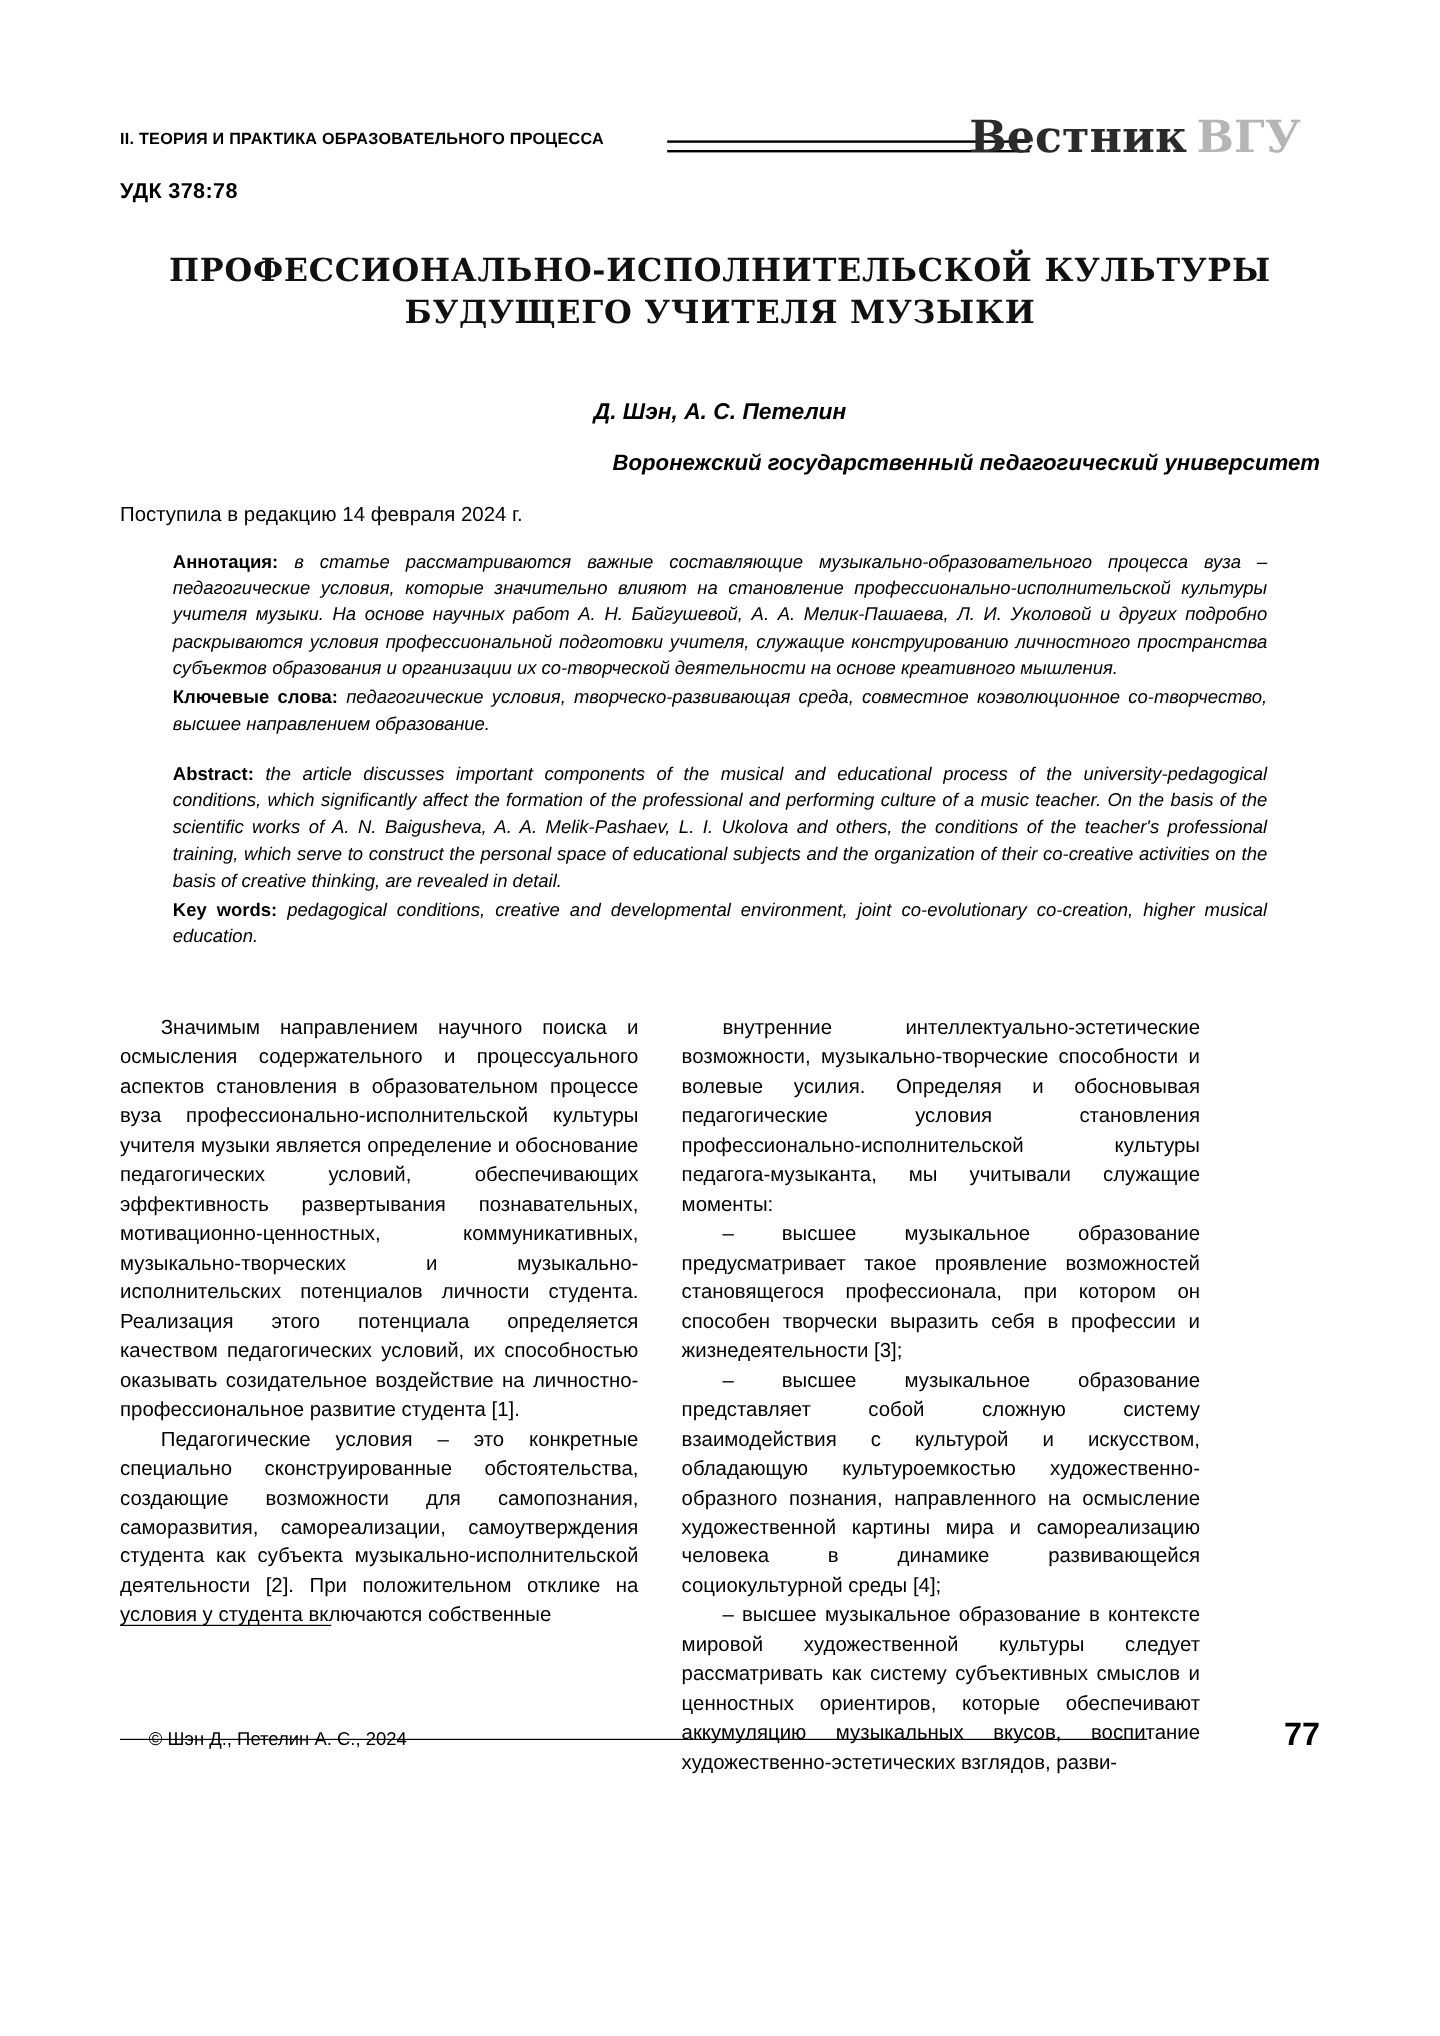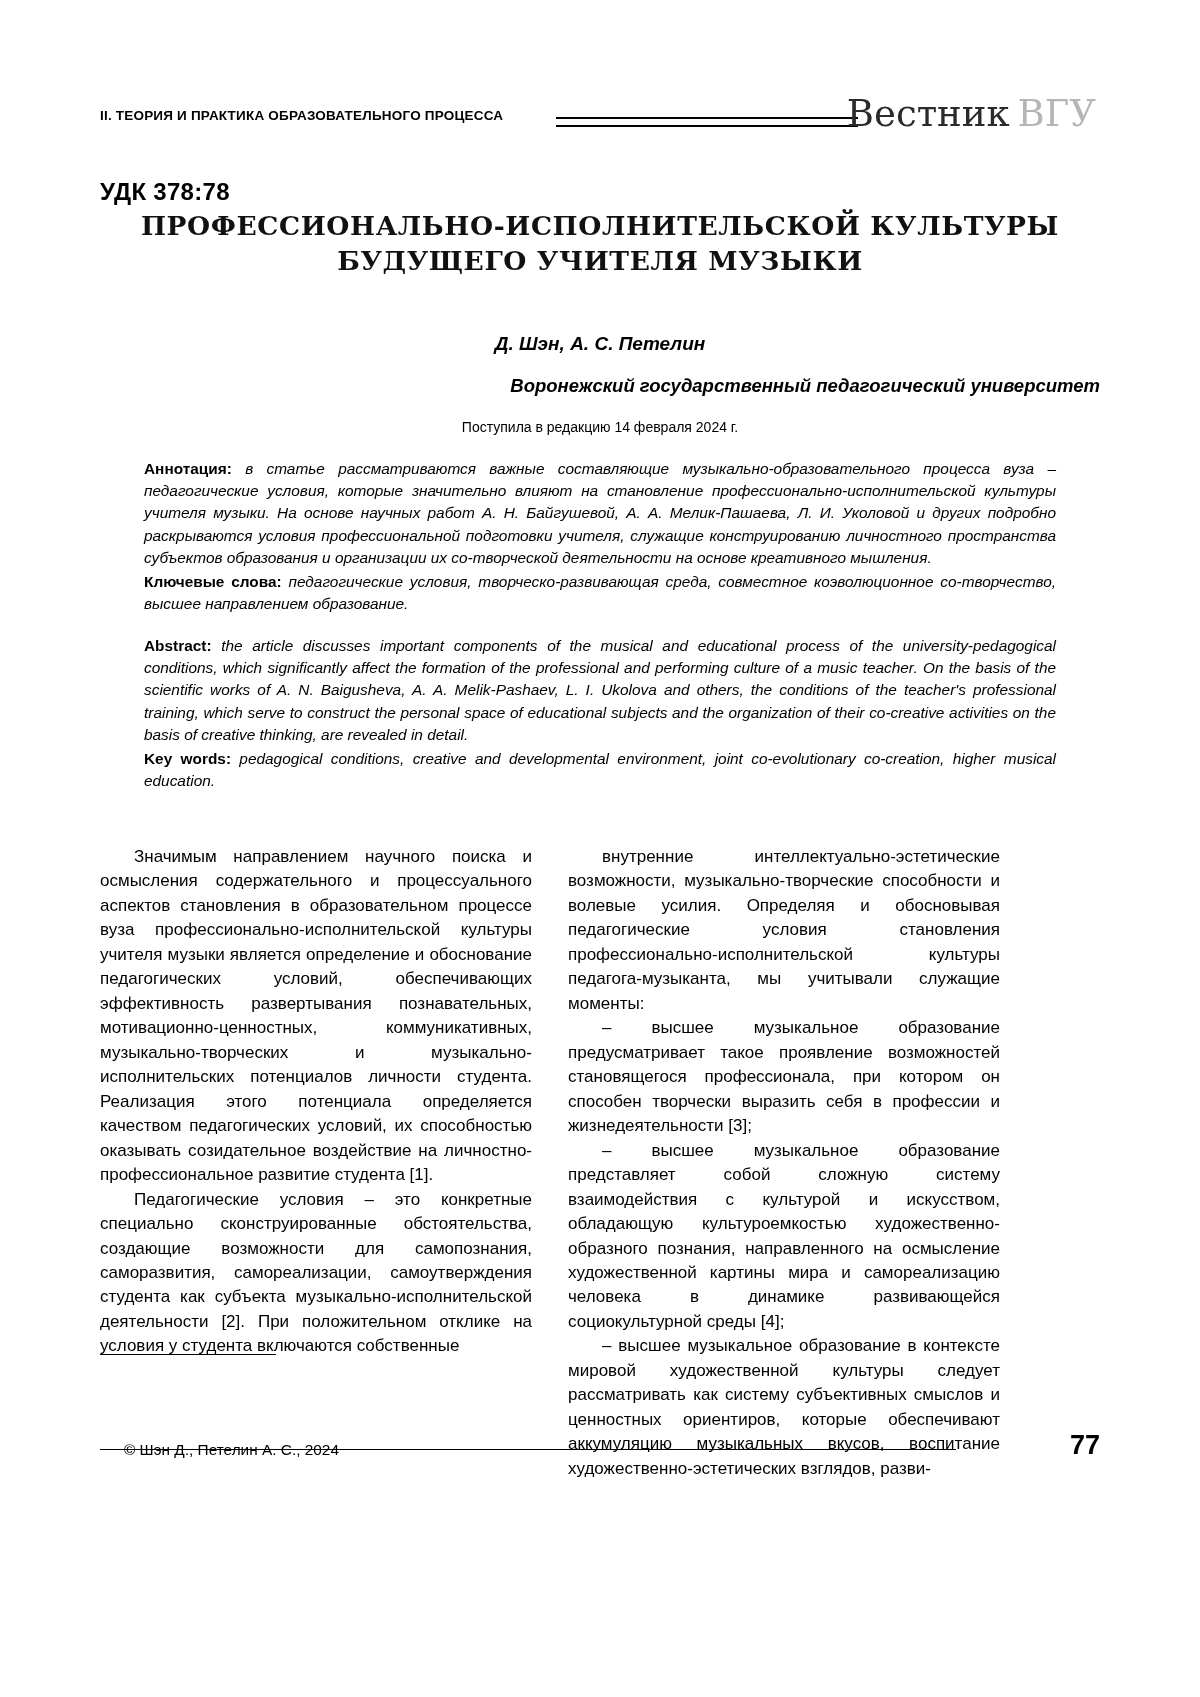--- a/index.html
+++ b/index.html
@@ -43,37 +43,37 @@
     position: absolute;
     left: 456px;
     top: 17px;
     width: 302px;
     height: 6px;
     border-top: 2px solid #000;
     border-bottom: 2px solid #000;
   }
   .journal {
     position: absolute;
-    right: 4px;
+    right: 16px;
     top: -8px;
     font-family: "DejaVu Serif", serif;
     font-size: 37px;
-    font-weight: normal;
+    font-weight: bold;
     white-space: nowrap;
     margin-left: 12px;
   }
   .journal .vestnik { color: #2b2b2b; }
   .journal .vgu { color: #b5b5b5; margin-left: 8px; }
 
   
   .udc {
     position: absolute;
     left: 100px;
-    top: 178px;
-    font-size: 24px;
+    top: 149px;
+    font-size: 18px;
     font-weight: bold;
     letter-spacing: 0.3px;
   }
 
   
   .title {
     position: absolute;
     left: 100px;
     top: 208px;
     width: 1000px;
@@ -107,22 +107,21 @@
     text-align: right;
     font-size: 18.5px;
     font-weight: bold;
     font-style: italic;
   }
   .received {
     position: absolute;
     left: 100px;
     top: 419px;
     width: 1000px;
-    text-align: center;
-    font-size: 14px;
+    font-size: 17px;
   }
 
   
   .abstract-ru {
     position: absolute;
     left: 144px;
     top: 458px;
     width: 912px;
     font-size: 15.4px;
     line-height: 1.44;

